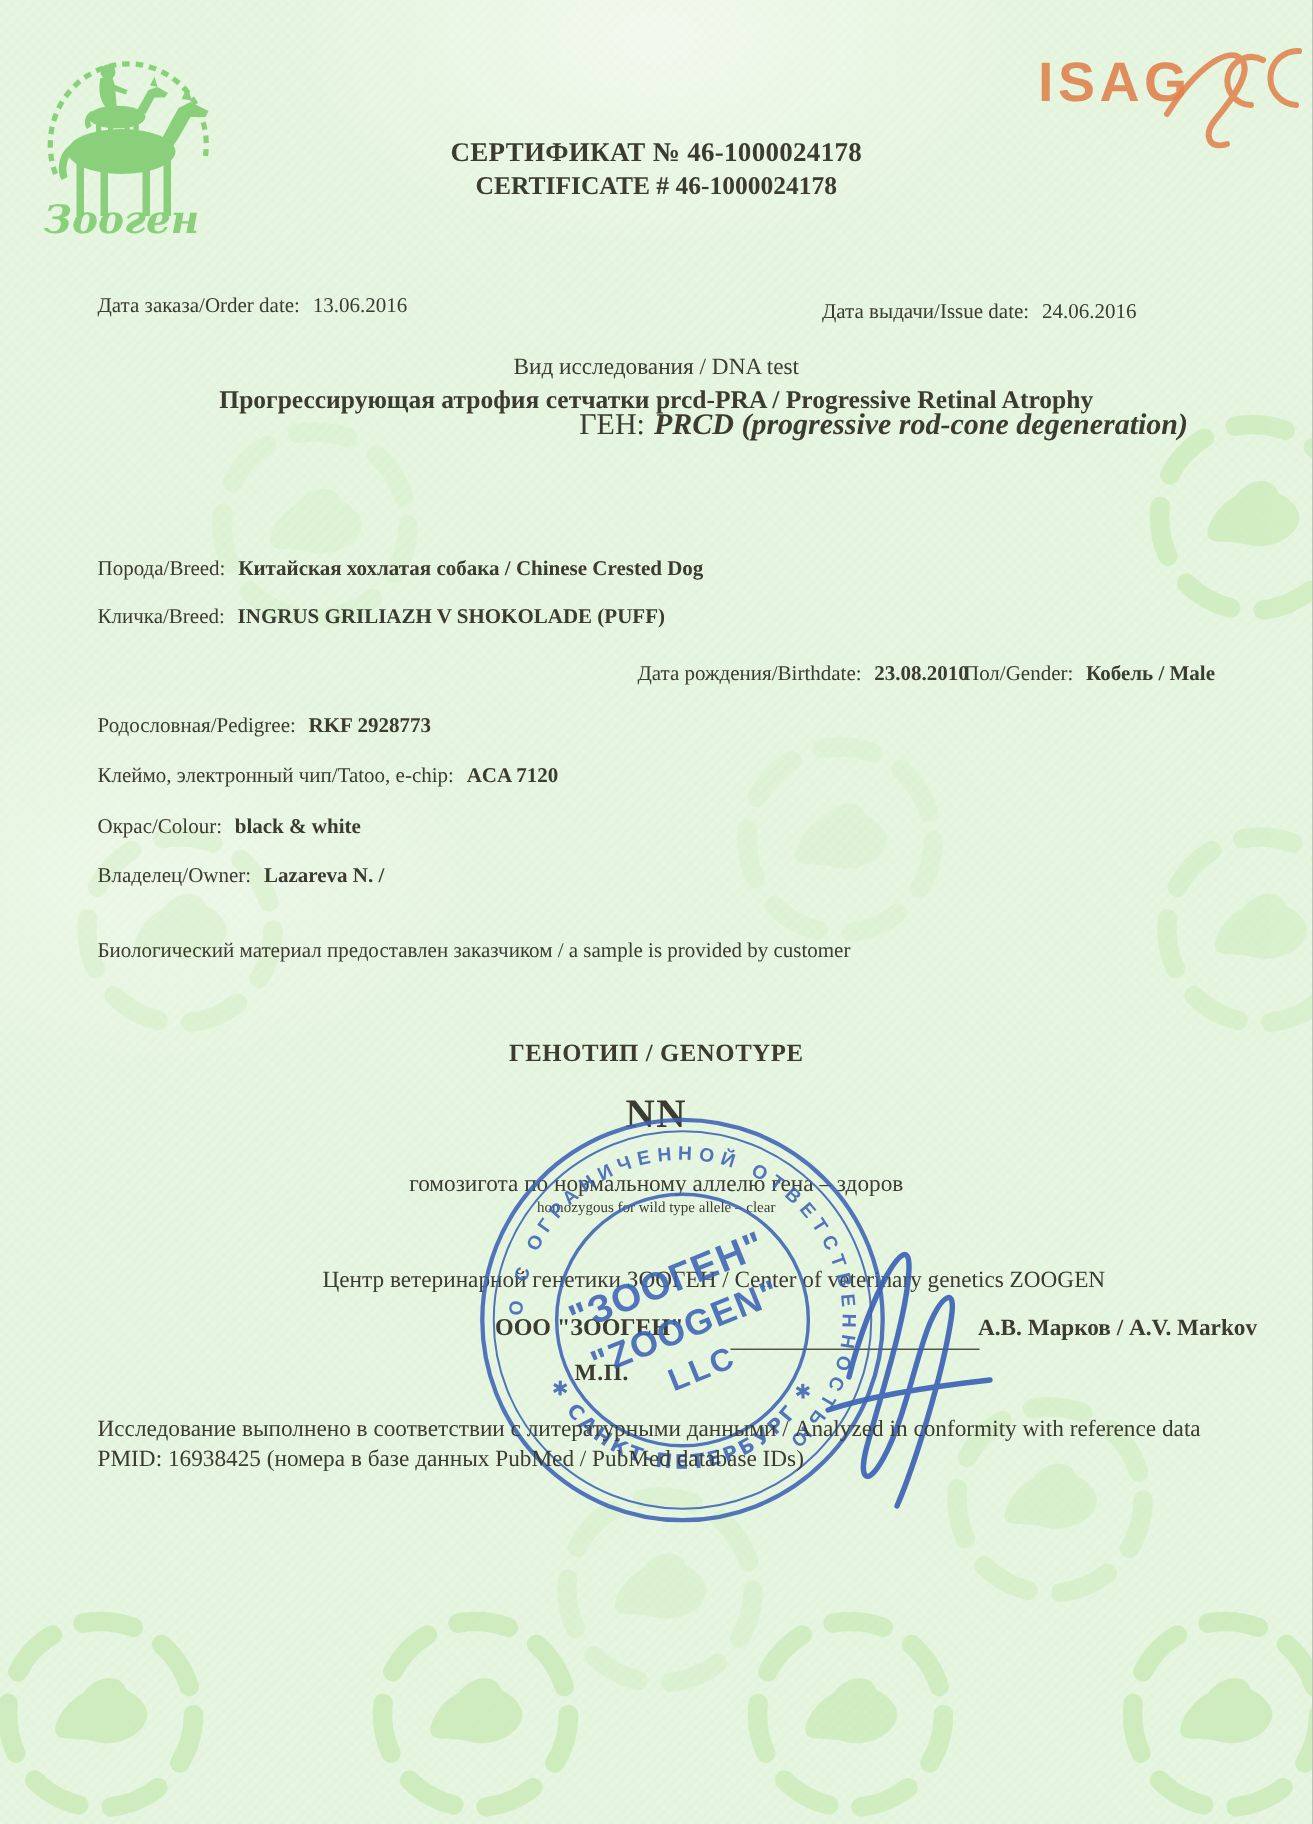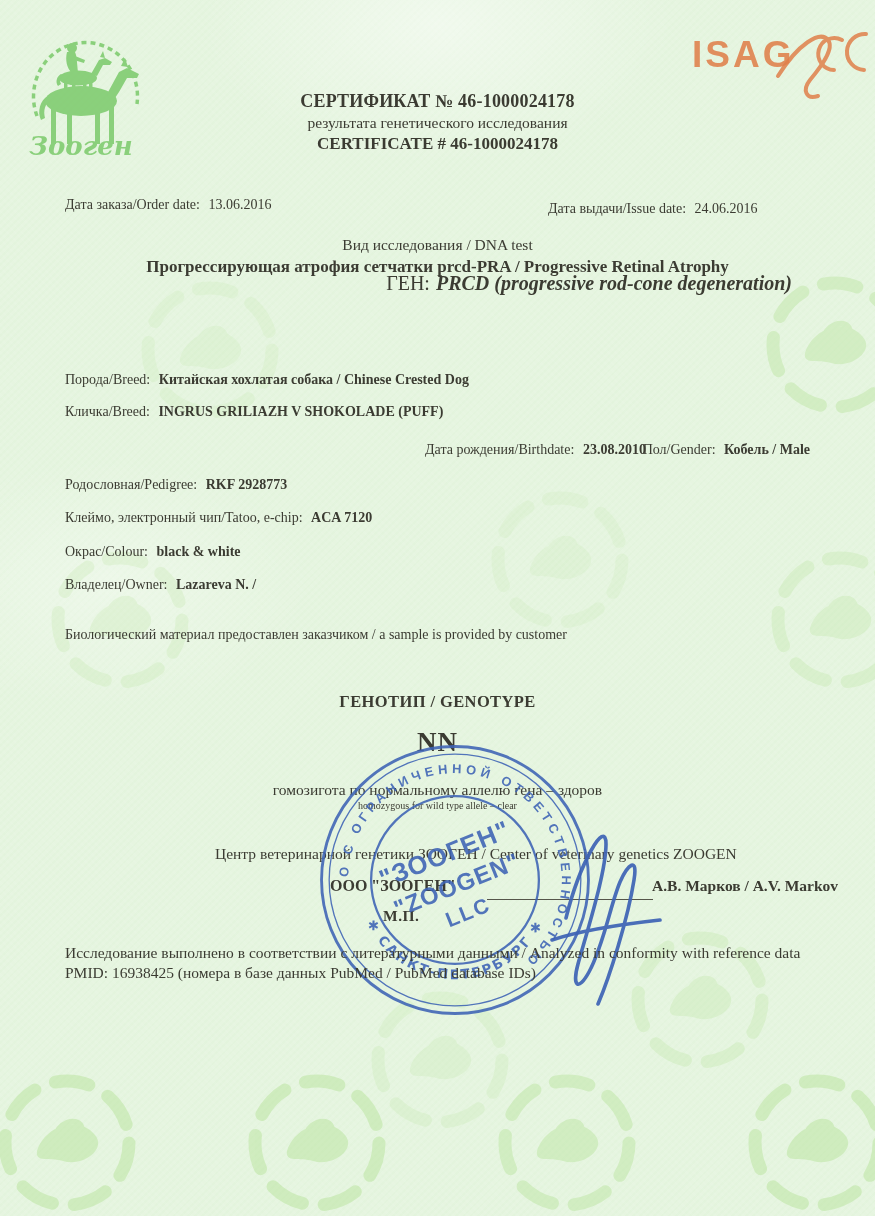--- a/index.html
+++ b/index.html
@@ -122,21 +122,20 @@
   <svg class="abs isag-swirl" viewBox="0 0 100 106" aria-hidden="true">
     <g fill="none" stroke="#e0804b" stroke-width="4" stroke-linecap="round">
       <path d="M 6,64 C 26,32 48,18 56,28 C 63,37 48,56 38,68 C 30,78 34,88 46,84"></path>
       <path d="M 62,58 A 16,16 0 1 1 70,28"></path>
       <path d="M 94,22 A 17,17 0 1 0 92,58"></path>
     </g>
   </svg>
 
   <div class="abs center title-block">
     <div class="t-ru1">СЕРТИФИКАТ № 46-1000024178</div>
-    <div class="t-ru2">результата генетического исследования</div>
     <div class="t-en1">CERTIFICATE # 46-1000024178</div>
   </div>
 
   <div class="abs txt nowrap" style="top:196px;left:65px;">
     <span class="lbl">Дата заказа/Order date:</span>
     <span class="lbl" style="margin-left:5px;">13.06.2016</span>
   </div>
   <div class="abs txt nowrap" style="top:200px;left:548px;">
     <span class="lbl">Дата выдачи/Issue date:</span>
     <span class="lbl" style="margin-left:5px;">24.06.2016</span>

